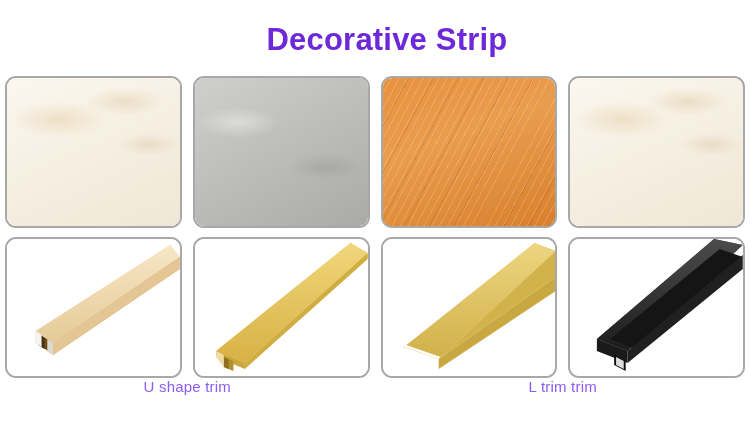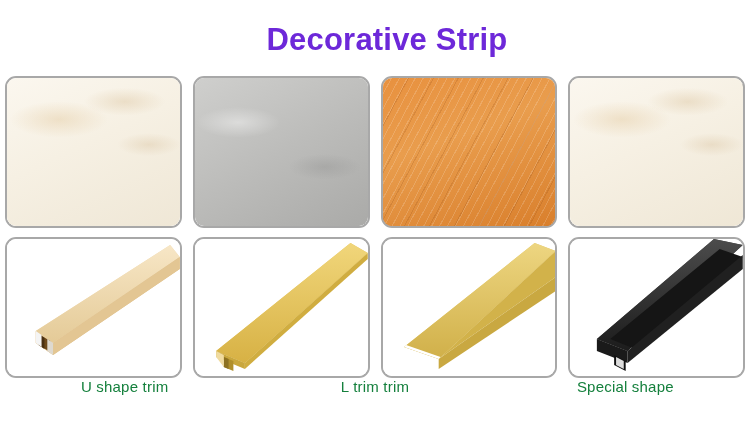--- a/index.html
+++ b/index.html
@@ -37,21 +37,21 @@
     box-sizing:border-box;
   }
   .card .scene{position:absolute;inset:0;}
 
   .captions{
     position:absolute;left:5px;top:378px;width:740px;
     display:flex;gap:11px;
   }
   .caption{
     flex:1 1 0;text-align:center;
-    font-size:15px;color:#15803d;font-weight:normal;
+    font-size:15px;color:#8b5cf6;font-weight:normal;
     letter-spacing:.2px;
   }
 
   
   .marble{
     position:absolute;inset:0;
     background:
       radial-gradient(ellipse 70px 26px at 30% 28%, rgba(224,196,150,.40), rgba(224,196,150,0) 70%),
       radial-gradient(ellipse 58px 20px at 68% 16%, rgba(212,184,140,.34), rgba(212,184,140,0) 70%),
       radial-gradient(ellipse 44px 16px at 82% 45%, rgba(206,176,132,.28), rgba(206,176,132,0) 72%),
@@ -314,16 +314,15 @@
             </defs>
           </svg>
         </div>
       </div>
     </div>
   </div>
 
   <div class="captions">
     <div class="caption">U shape trim</div>
     <div class="caption">L trim trim</div>
-    <div class="caption">Special shape</div>
   </div>
 
 </div>
 
 </body></html>

